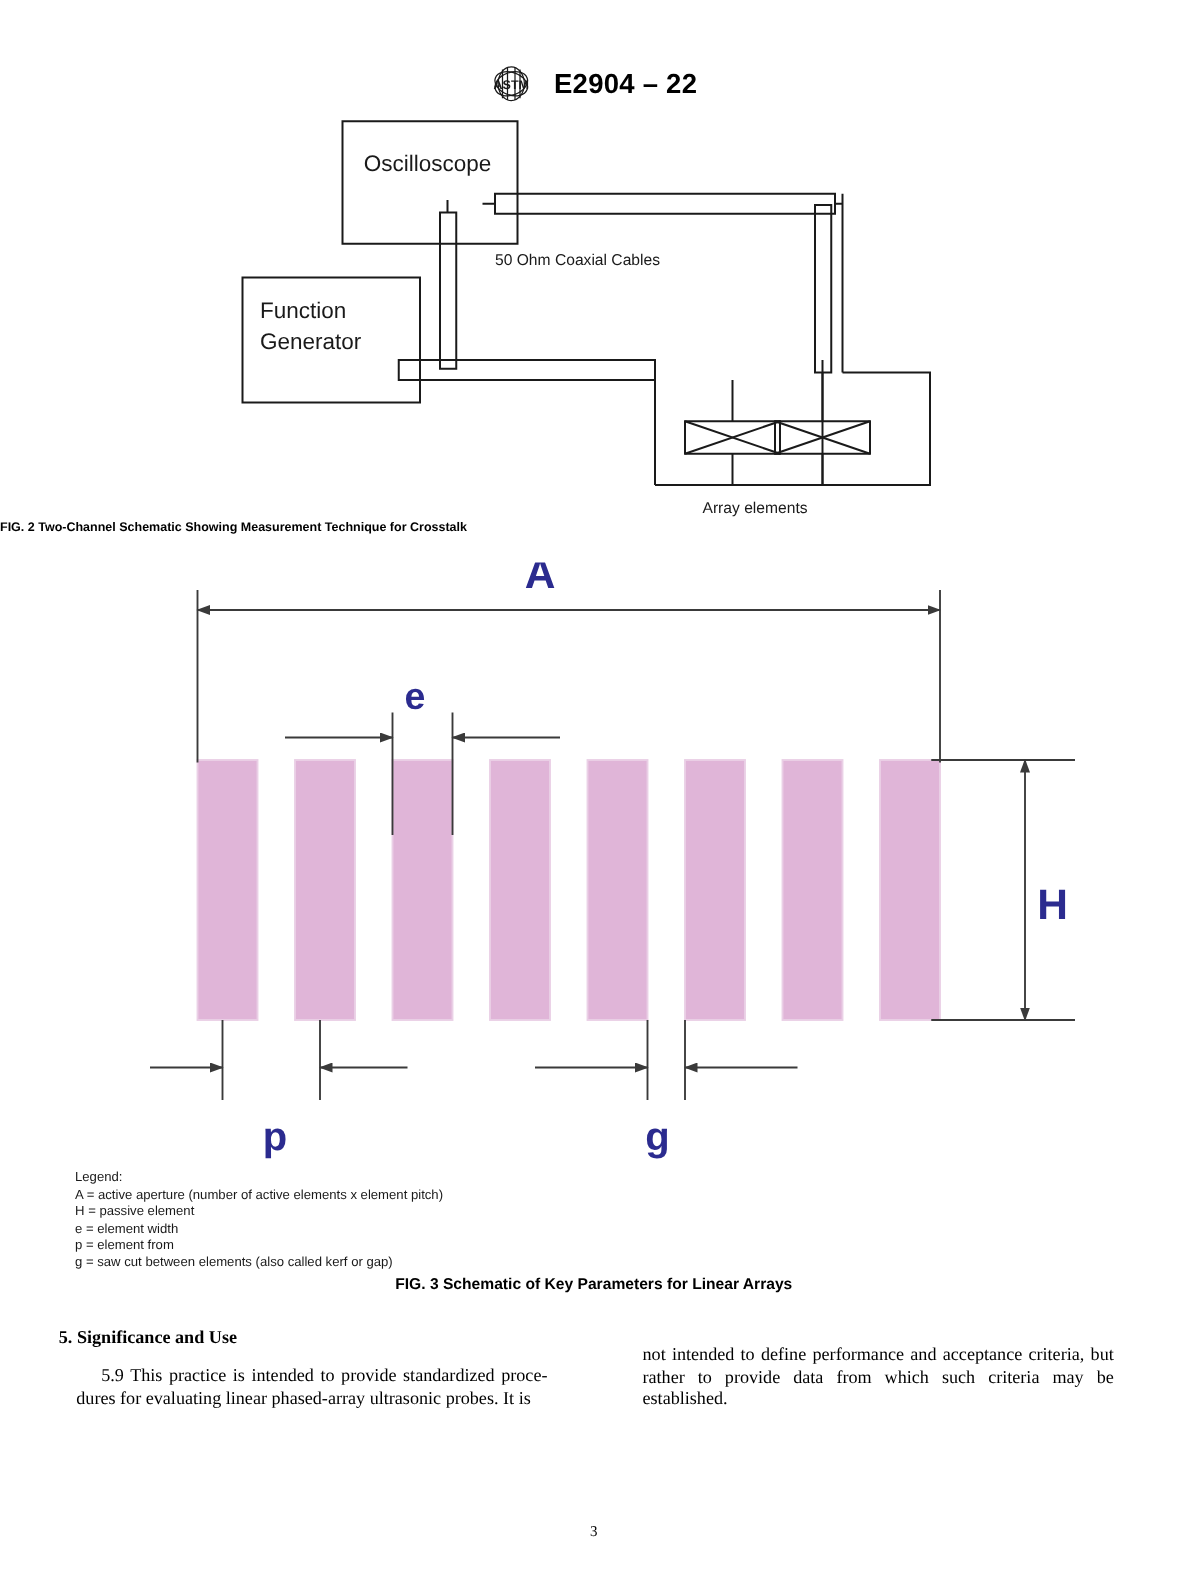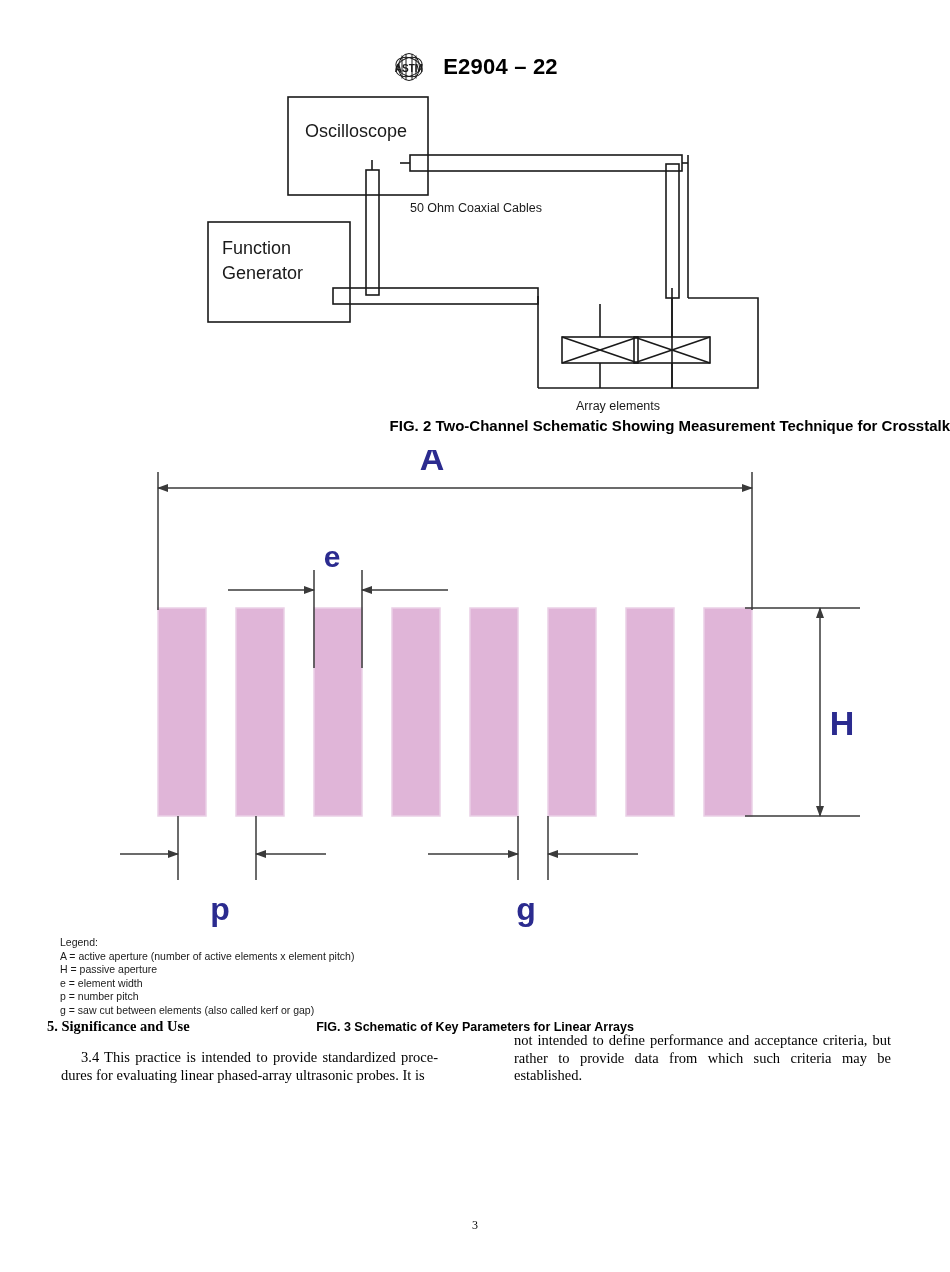--- a/index.html
+++ b/index.html
@@ -36,36 +36,36 @@
   .doc-designation {
     font-family: "Liberation Sans", sans-serif;
     font-weight: bold;
     font-size: 22px;
     letter-spacing: 0.2px;
   }
 
   
   .fig2-wrap {
     position: absolute;
-    left: 200px;
+    left: 186px;
     top: 92px;
     width: 570px;
     height: 325px;
   }
   .fig2-wrap svg { display: block; }
 
   .fig2-caption {
     position: absolute;
     top: 417px;
     left: 0;
     width: 950px;
-    text-align: right;
-    font-family: "Liberation Sans", sans-serif;
-    font-weight: bold;
-    font-size: 15px;
+    text-align: left;
+    font-family: "Liberation Sans", sans-serif;
+    font-weight: bold;
+    font-size: 10px;
   }
 
   
   .fig3-wrap {
     position: absolute;
     left: 120px;
     top: 450px;
     width: 760px;
     height: 485px;
   }
@@ -89,21 +89,21 @@
     width: 950px;
     text-align: center;
     font-family: "Liberation Sans", sans-serif;
     font-weight: bold;
     font-size: 12.5px;
   }
 
   
   .body-columns {
     position: absolute;
-    top: 1018px;
+    top: 1062px;
     left: 47px;
     width: 858px;
     display: flex;
     gap: 48px;
   }
   .col { width: 411px; }
   .section-heading {
     font-family: "Liberation Serif", serif;
     font-weight: bold;
     font-size: 14.5px;
@@ -262,31 +262,31 @@
     <text id="f3-e" x="212" y="117" font-family="Liberation Sans, sans-serif" font-size="30" font-weight="bold" fill="#2b2b8f" text-anchor="middle">e</text>
     <text id="f3-H" x="722" y="285" font-family="Liberation Sans, sans-serif" font-size="34" font-weight="bold" fill="#2b2b8f" text-anchor="middle">H</text>
     <text id="f3-p" x="100" y="470" font-family="Liberation Sans, sans-serif" font-size="32" font-weight="bold" fill="#2b2b8f" text-anchor="middle">p</text>
     <text id="f3-g" x="406" y="470" font-family="Liberation Sans, sans-serif" font-size="32" font-weight="bold" fill="#2b2b8f" text-anchor="middle">g</text>
   </svg>
 </div>
 
 <div class="legend">
   <div>Legend:</div>
   <div>A = active aperture (number of active elements x element pitch)</div>
-  <div>H = passive aperture</div>
+  <div>H = passive element</div>
   <div>e = element width</div>
-  <div>p = number pitch</div>
+  <div>p = element from</div>
   <div>g = saw cut between elements (also called kerf or gap)</div>
 </div>
 
 <div class="fig3-caption">FIG. 3 Schematic of Key Parameters for Linear Arrays</div>
 
 <div class="body-columns">
   <div class="col">
     <h2 class="section-heading">5.  Significance and Use</h2>
-    <p class="para">3.4  This practice is intended to provide standardized proce-dures for evaluating linear phased-array ultrasonic probes. It is</p>
+    <p class="para">5.9  This practice is intended to provide standardized proce-dures for evaluating linear phased-array ultrasonic probes. It is</p>
   </div>
   <div class="col">
     <p class="para no-indent">not intended to define performance and acceptance criteria, but rather to provide data from which such criteria may be established.</p>
   </div>
 </div>
 
 <div class="page-number">3</div>
 
 </body></html>

